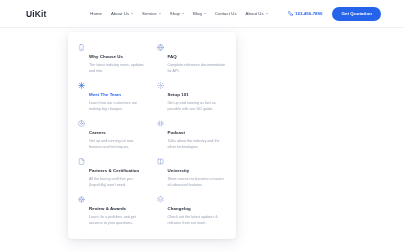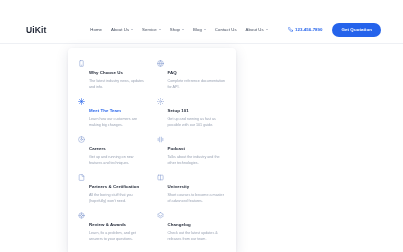--- a/index.html
+++ b/index.html
@@ -14,21 +14,20 @@
 
   
   .header {
     position: relative;
     height: 28px;
     display: flex;
     align-items: center;
     padding: 0 22px 0 26px;
     background: #ffffff;
     border-bottom: 1px solid #eef0f4;
-    margin-top: 16px;
   }
   .logo {
     font-size: 8.5px;
     font-weight: 700;
     color: #1d2433;
     letter-spacing: 0.1px;
     white-space: nowrap;
   }
   .nav {
     display: flex;

